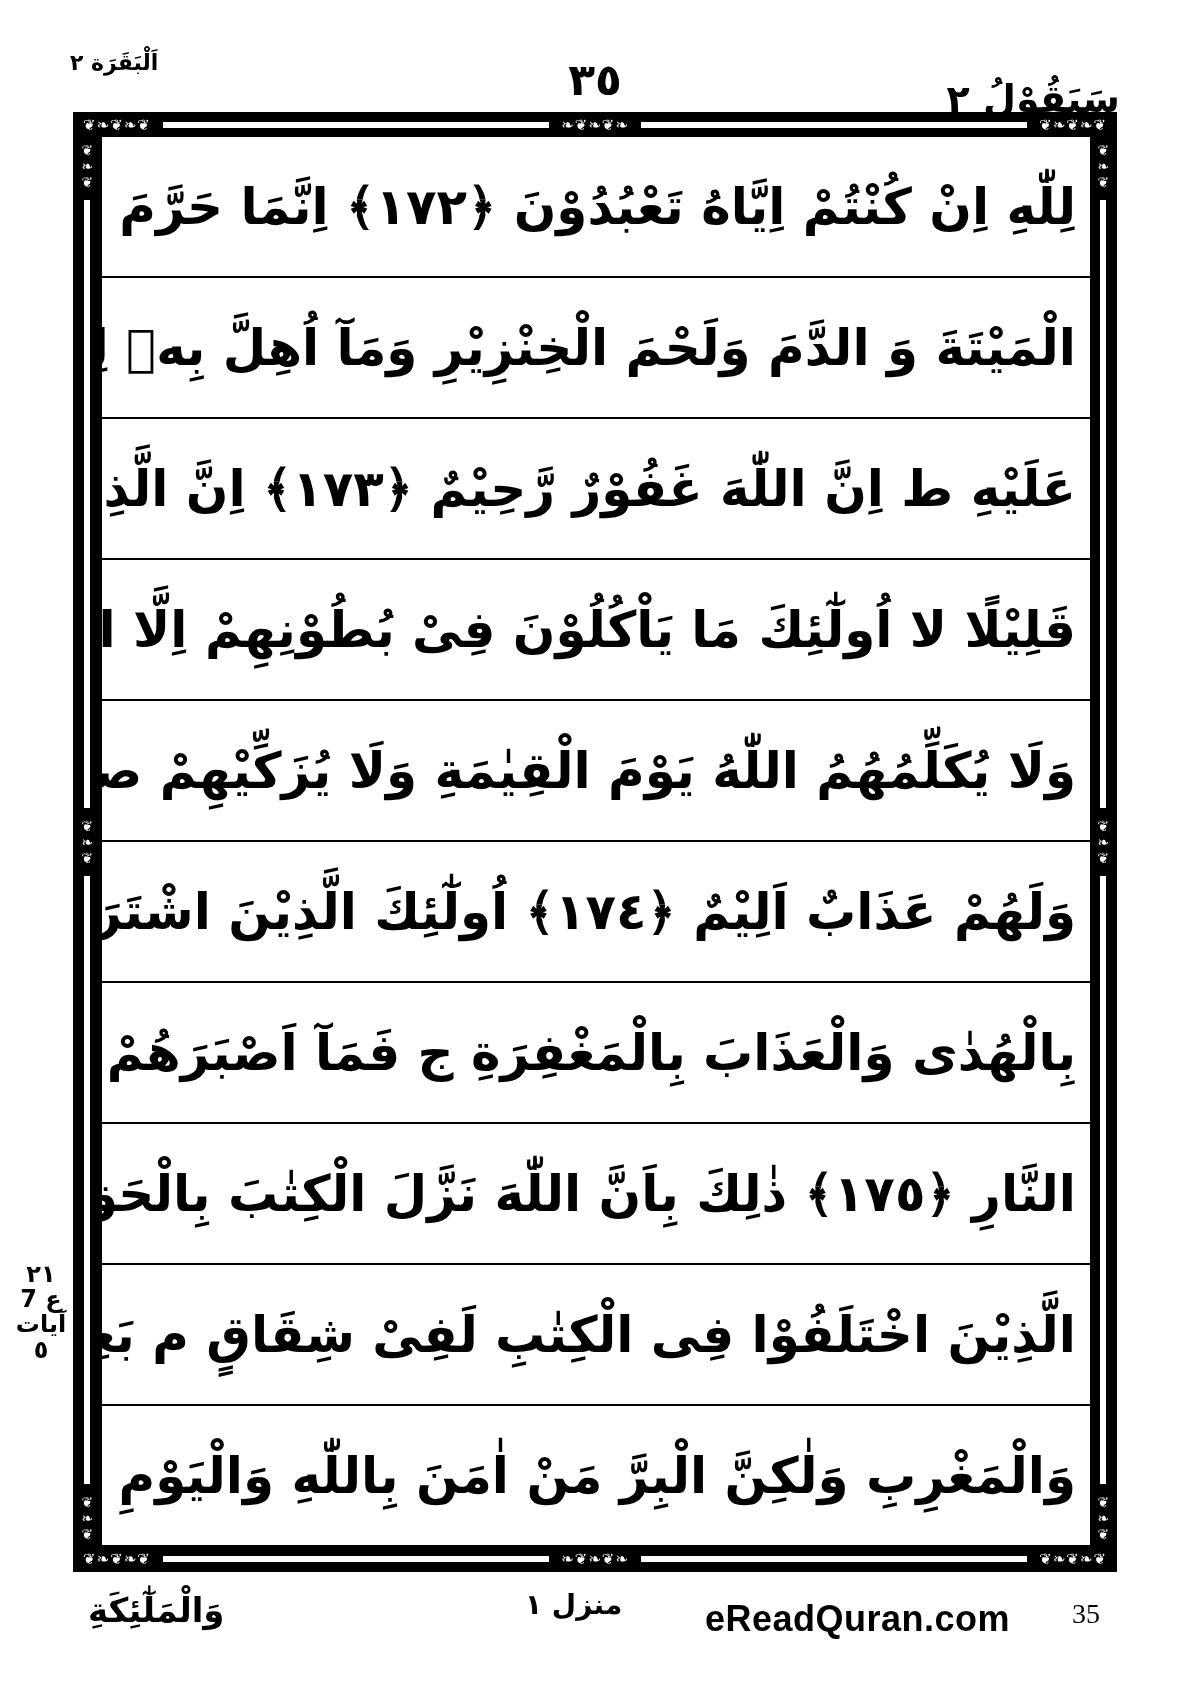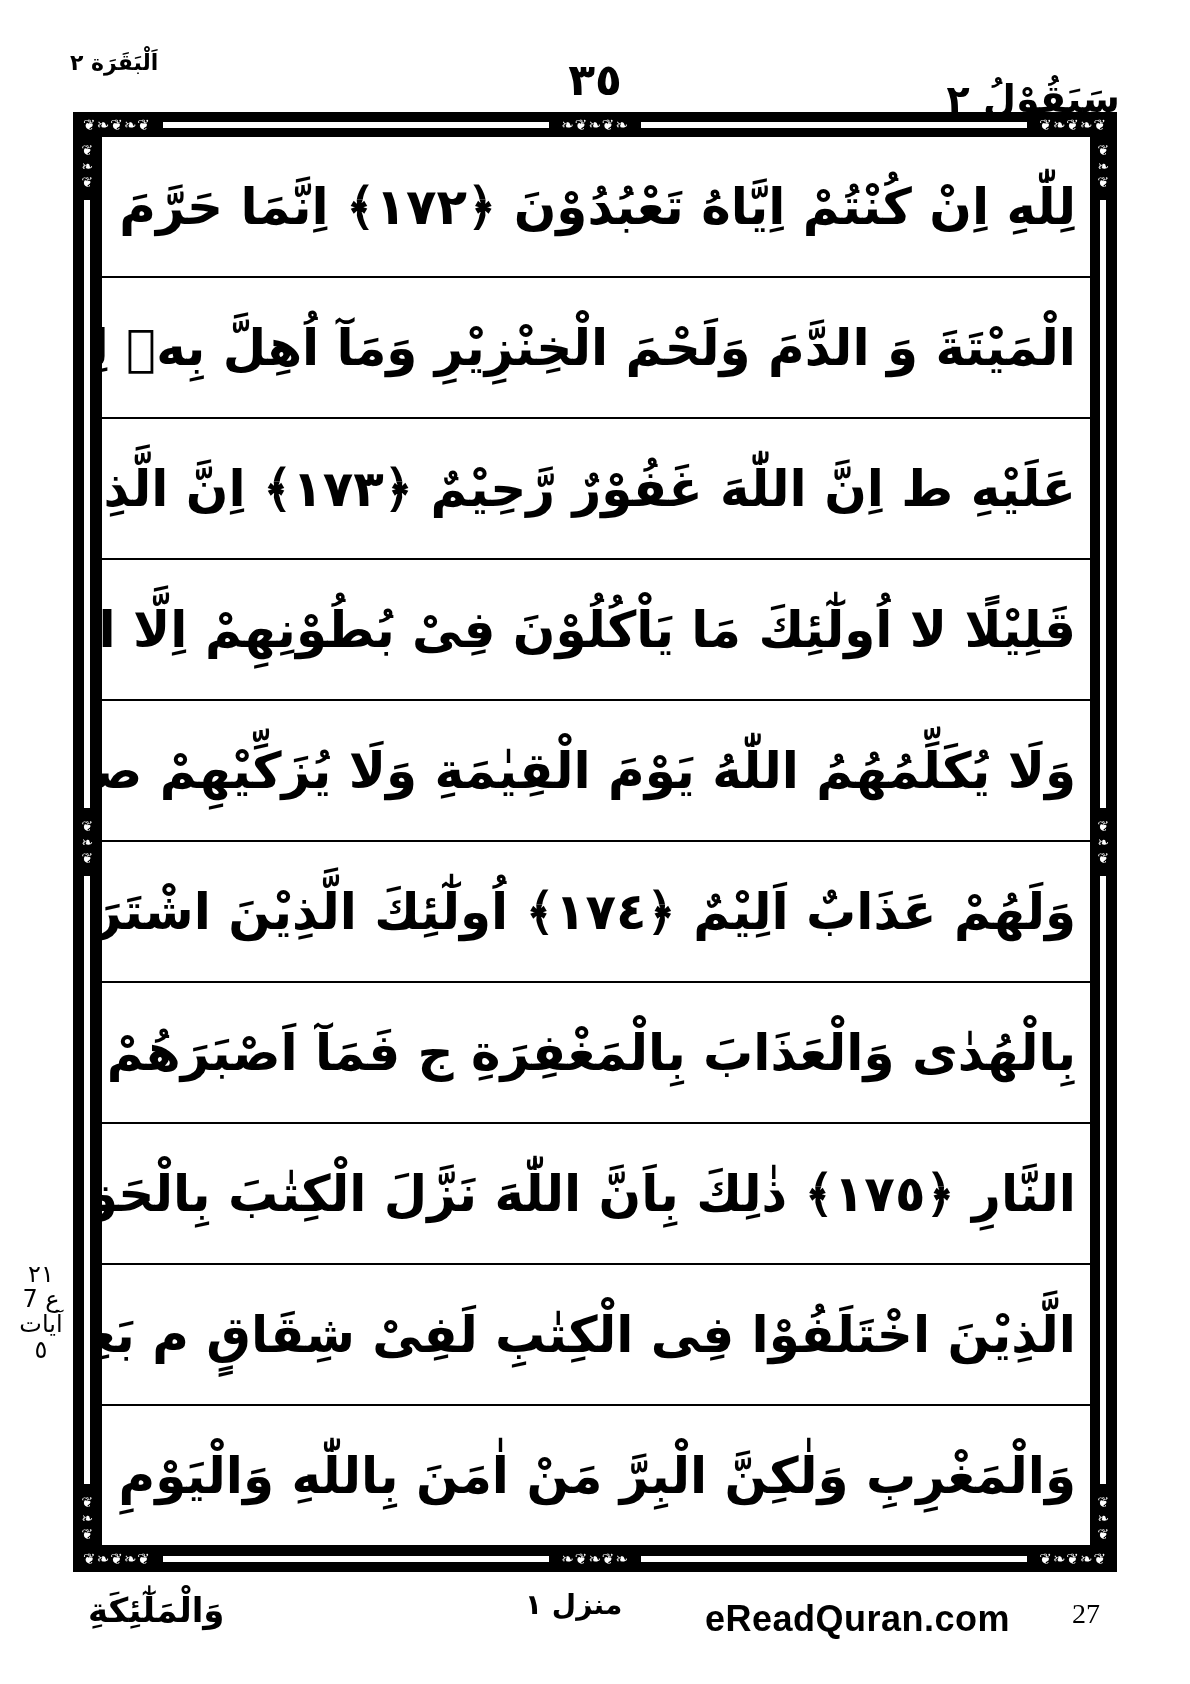--- a/index.html
+++ b/index.html
@@ -20,21 +20,21 @@
   .band-left { left:6px; }
   .band-right { right:6px; }
   .side-orn { color:#fff; font-size:14px; line-height:16px; writing-mode:vertical-rl; }
   .side-line { width:6px; flex:1; background:#fff; margin:10px 0; }
 
   .panel { position:absolute; left:27px; top:23px; right:25px; bottom:25px; background:#fff; border:2px solid #000; display:flex; flex-direction:column; }
   .row { flex:1; border-bottom:2px solid #000; display:flex; align-items:center; justify-content:center; direction:rtl; padding:0 14px; overflow:hidden; }
   .row:last-child { border-bottom:none; }
   .row-text { font-family:"DejaVu Sans", sans-serif; font-weight:bold; font-size:50px; white-space:nowrap; text-align:justify; text-align-last:justify; width:100%; line-height:1.2; }
 
-  .margin-note { position:absolute; left:14px; top:1262px; width:54px; direction:rtl; font-weight:normal; font-size:24px; text-align:center; line-height:1.05; }
+  .margin-note { position:absolute; left:14px; top:1262px; width:54px; direction:rtl; font-weight:bold; font-size:24px; text-align:center; line-height:1.05; }
 
   .ftr-left { position:absolute; left:88px; top:1590px; font-size:34px; font-weight:bold; direction:rtl; }
   .ftr-center { position:absolute; left:525px; top:1588px; font-size:28px; font-weight:bold; direction:rtl; }
   .ftr-site { position:absolute; left:705px; top:1598px; font-family:Liberation Sans, sans-serif; font-weight:bold; font-size:36px; letter-spacing:0.5px; }
   .ftr-num { position:absolute; left:1072px; top:1598px; font-family:"Liberation Serif", serif; font-size:28px; }
 </style>
 </head>
 <body>
 
 <div class="hdr hdr-right">سَيَقُوْلُ ٢</div>
@@ -107,13 +107,13 @@
 
 <div class="margin-note">
   <div>٢١</div>
   <div>ع 7</div>
   <div>آيات ٥</div>
 </div>
 
 <div class="ftr-left">وَالْمَلٰٓئِكَةِ</div>
 <div class="ftr-center">منزل ١</div>
 <div class="ftr-site">eReadQuran.com</div>
-<div class="ftr-num">27</div>
+<div class="ftr-num">35</div>
 
 </body></html>

